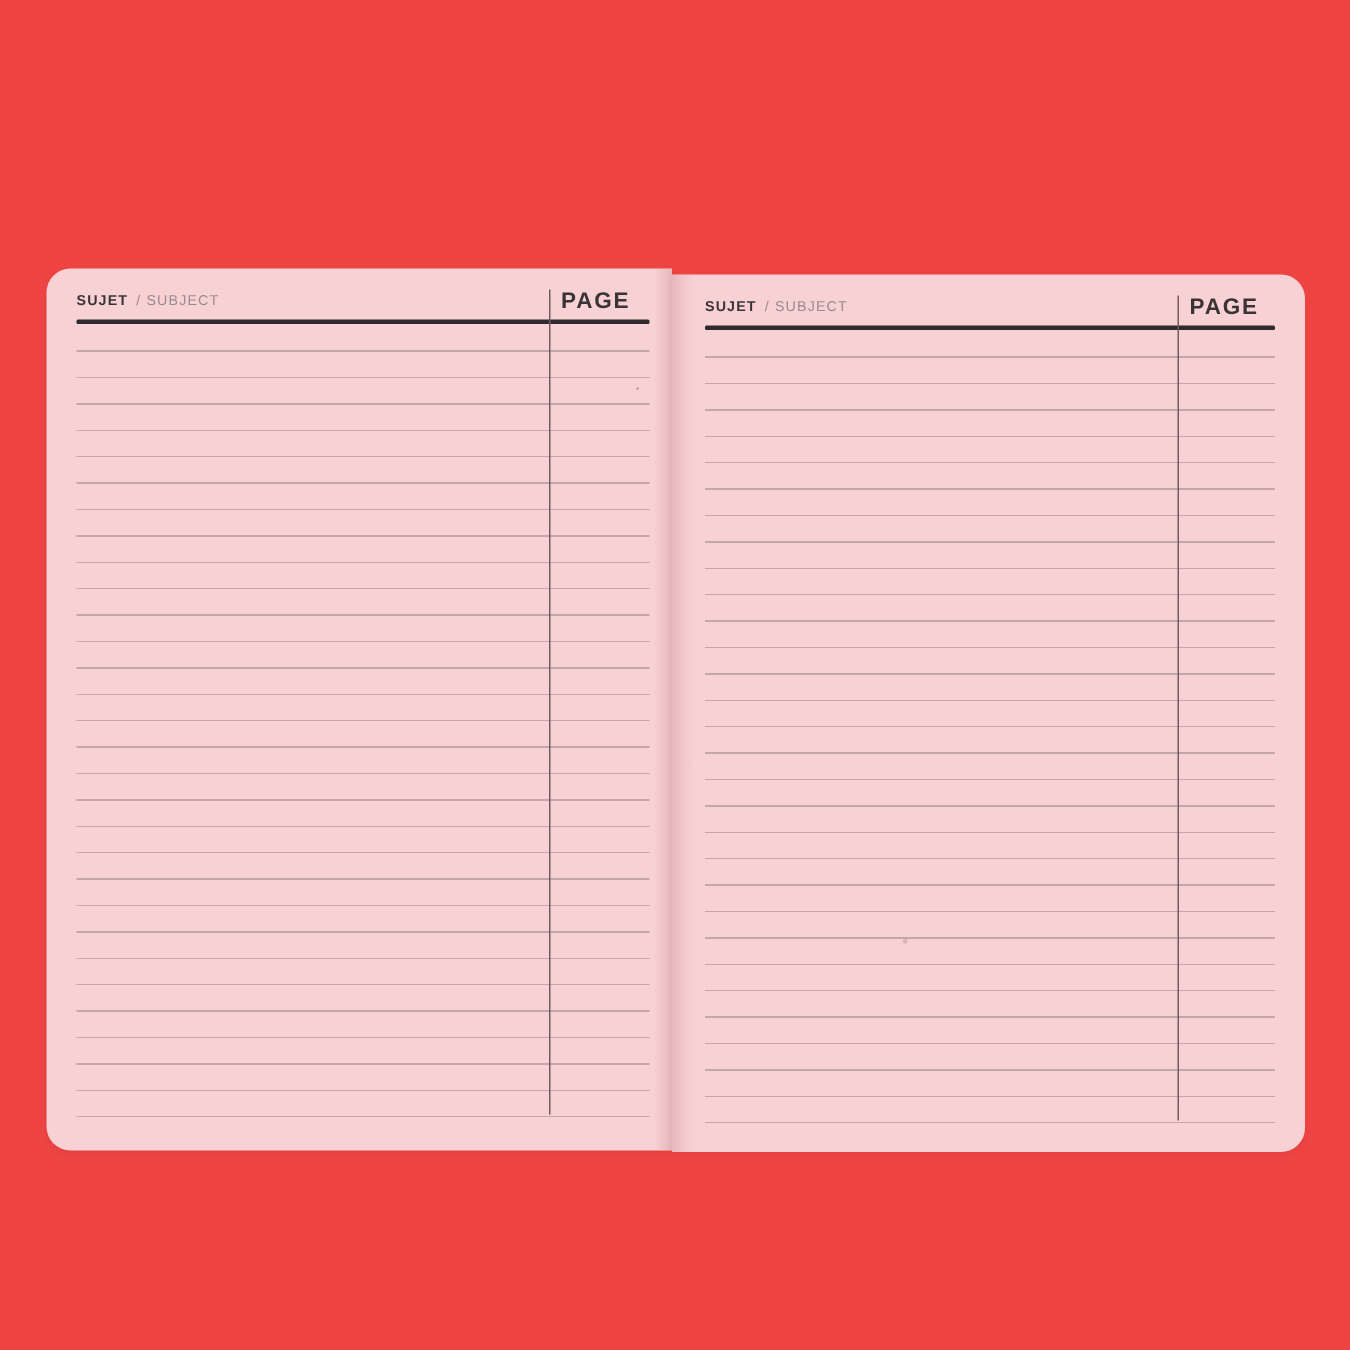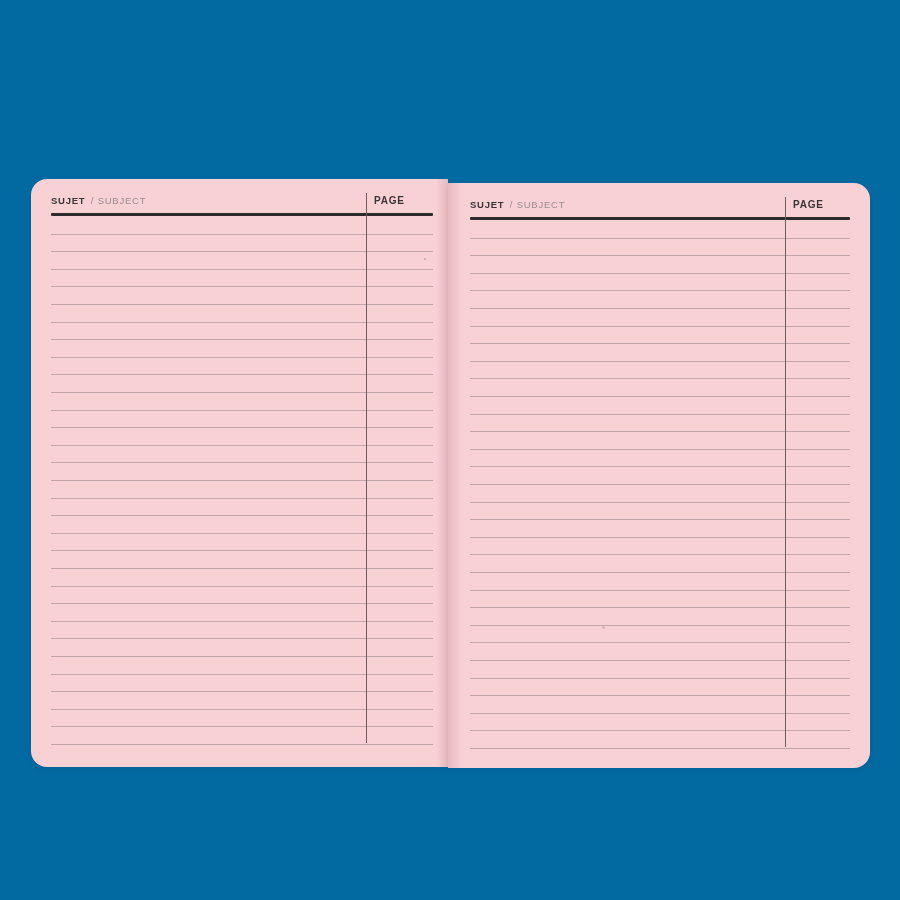--- a/index.html
+++ b/index.html
@@ -64,21 +64,21 @@
   }
   .page-left  .subject-label { left: 20px; }
   .page-right .subject-label { left: 22px; }
   .subject-secondary {
     font-weight: normal;
     margin-left: 2px;
   }
   .page-col-label {
     position: absolute;
     top: 16px;
-    font-size: 10px;
+    font-size: 15px;
     font-weight: bold;
     letter-spacing: 0.08em;
     line-height: 12px;
     white-space: nowrap;
   }
   .page-left  .page-col-label { left: 343px; }
   .page-right .page-col-label { left: 345px; }
   
   .head-rule {
     position: absolute;
@@ -109,21 +109,21 @@
     position: absolute;
     border-radius: 50%;
     pointer-events: none;
   }
   .speck-1 { left: 424px; top: 258px; width: 2px; height: 2px; background: rgba(128,98,102,0.40); }
   .speck-2 { left: 602px; top: 626px; width: 3px; height: 3px; background: rgba(150,110,115,0.30); }
 </style>
 </head>
 <body>
 
-<div class="stage" style="background: #0369a1;">
+<div class="stage" style="background: #ef4444;">
   <div class="spread">
 
     <div class="page page-left" style="background: rgb(248, 209, 212);">
       <div class="subject-label" style="color: rgb(58, 52, 54);">
         <span class="subject-primary">SUJET</span>
         <span class="subject-secondary" style="color: rgb(154, 140, 141);">/ SUBJECT</span>
       </div>
       <div class="page-col-label" style="color: rgb(58, 52, 54);">PAGE</div>
       <div class="head-rule" style="background: rgb(47, 42, 44);"></div>
       <div class="lines" style="height: 528px; background-image: repeating-linear-gradient(transparent 0px, transparent 16.6px, rgb(195, 166, 170) 16.6px, rgb(195, 166, 170) 17.6px);"></div>

